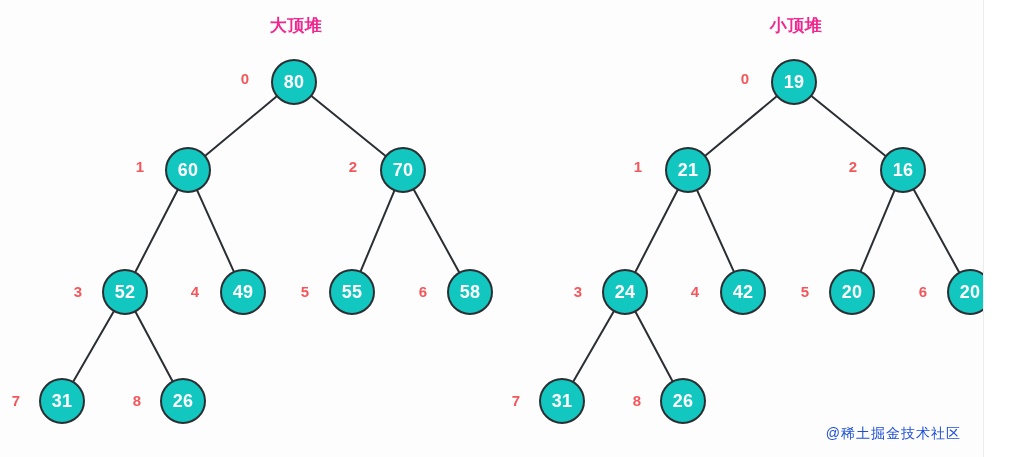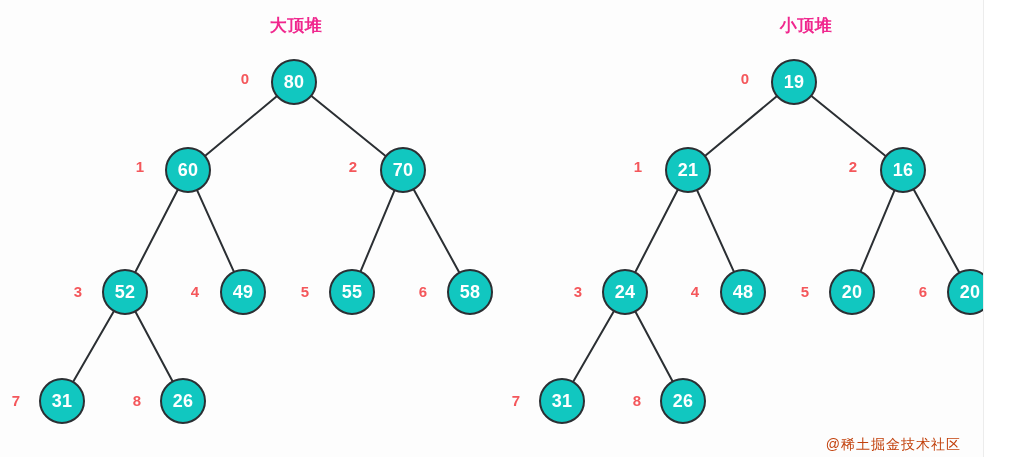--- a/index.html
+++ b/index.html
@@ -56,22 +56,22 @@
   .idx {
     position: absolute;
     transform: translate(-50%, -50%);
     color: #f4575b;
     font-size: 15px;
     font-weight: bold;
   }
   .watermark {
     position: absolute;
     right: 22px;
-    bottom: 3px;
-    color: #c2410c;
+    bottom: 14px;
+    color: #1d4ed8;
     font-size: 14px;
     letter-spacing: 1px;
     white-space: nowrap;
   }
 </style>
 </head>
 <body>
 
 <div id="canvas">
 
@@ -107,31 +107,31 @@
       <div class="idx" style="left: 195px; top: 291px;">4</div>
       <div class="node" style="left: 243px; top: 292px;">49</div>
       <div class="idx" style="left: 305px; top: 291px;">5</div>
       <div class="node" style="left: 352px; top: 292px;">55</div>
       <div class="idx" style="left: 423px; top: 291px;">6</div>
       <div class="node" style="left: 470px; top: 292px;">58</div>
       <div class="idx" style="left: 16px; top: 400px;">7</div>
       <div class="node" style="left: 62px; top: 401px;">31</div>
       <div class="idx" style="left: 137px; top: 400px;">8</div>
       <div class="node" style="left: 183px; top: 401px;">26</div>
-      <div class="heap-title" style="left: 796px; top: 25px; margin-left: 10px;">小顶堆</div>
+      <div class="heap-title" style="left: 796px; top: 25px;">小顶堆</div>
       <div class="idx" style="left: 745px; top: 78px;">0</div>
       <div class="node" style="left: 794px; top: 82px;">19</div>
       <div class="idx" style="left: 638px; top: 166px;">1</div>
       <div class="node" style="left: 688px; top: 170px;">21</div>
       <div class="idx" style="left: 853px; top: 166px;">2</div>
       <div class="node" style="left: 903px; top: 170px;">16</div>
       <div class="idx" style="left: 578px; top: 291px;">3</div>
       <div class="node" style="left: 625px; top: 292px;">24</div>
       <div class="idx" style="left: 695px; top: 291px;">4</div>
-      <div class="node" style="left: 743px; top: 292px;">48</div>
+      <div class="node" style="left: 743px; top: 292px;">42</div>
       <div class="idx" style="left: 805px; top: 291px;">5</div>
       <div class="node" style="left: 852px; top: 292px;">20</div>
       <div class="idx" style="left: 923px; top: 291px;">6</div>
       <div class="node" style="left: 970px; top: 292px;">20</div>
       <div class="idx" style="left: 516px; top: 400px;">7</div>
       <div class="node" style="left: 562px; top: 401px;">31</div>
       <div class="idx" style="left: 637px; top: 400px;">8</div>
       <div class="node" style="left: 683px; top: 401px;">26</div>
     </div>
 

